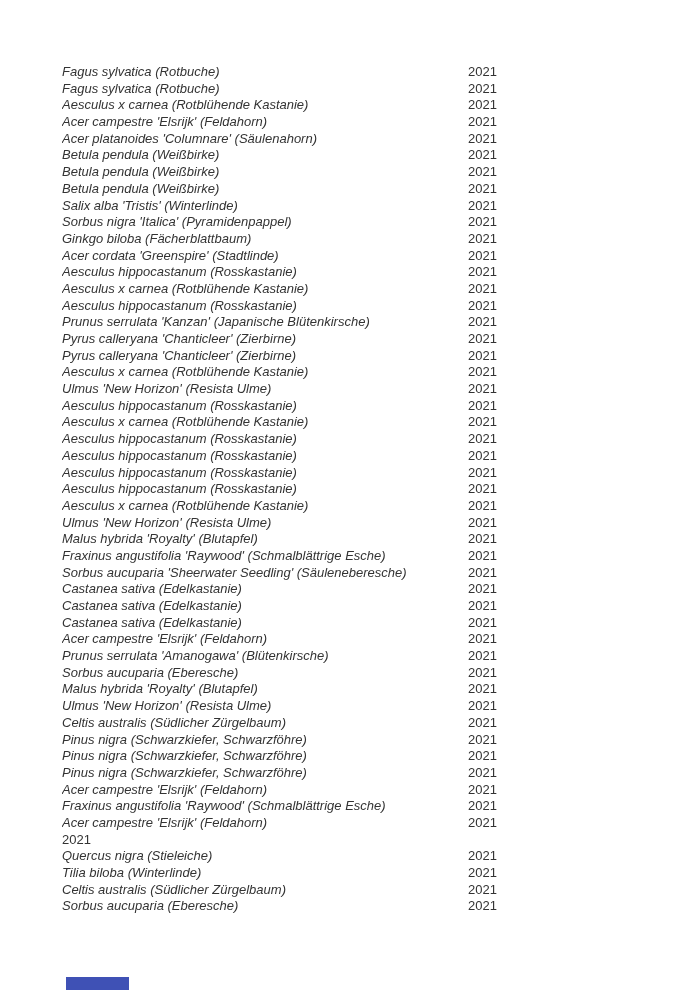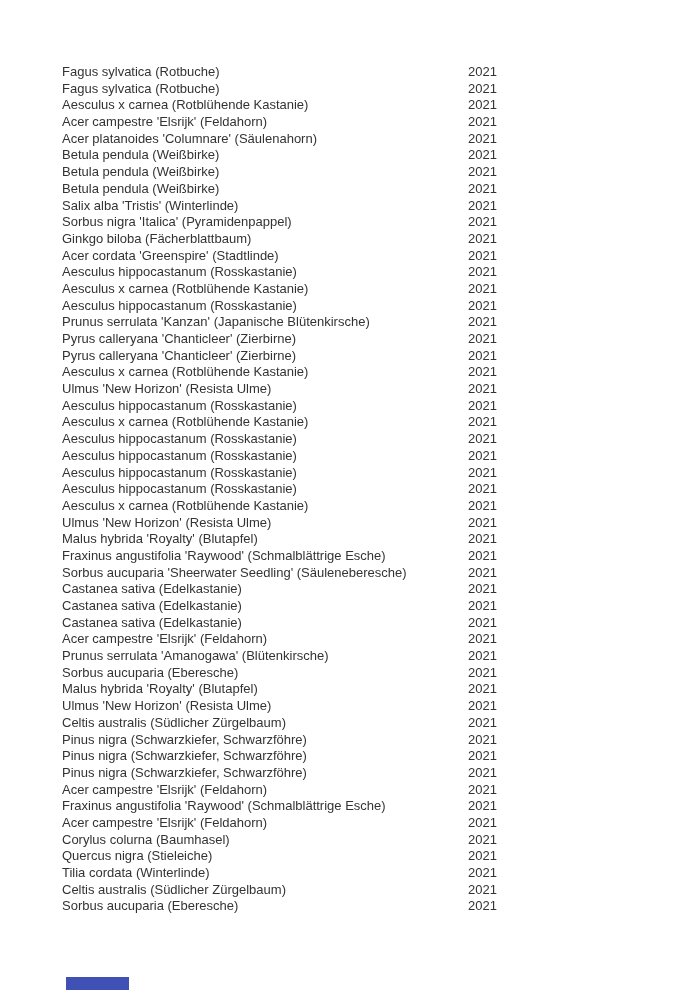--- a/index.html
+++ b/index.html
@@ -28,20 +28,21 @@
     align-items: center;
     height: 16.7px;
     line-height: 16.7px;
     font-size: 13px;
     color: #333333;
     white-space: nowrap;
   }
   .species {
     width: 406px;
     overflow: hidden;
+    font-style: italic;
   }
   .year {
     width: 60px;
   }
   .cutoff-button {
     position: absolute;
     left: 66px;
     top: 977px;
     width: 63px;
     height: 13px;
@@ -236,29 +237,28 @@
     </div>
       <div class="row" style="">
       <span class="species">Fraxinus angustifolia 'Raywood' (Schmalblättrige Esche)</span>
       <span class="year">2021</span>
     </div>
       <div class="row" style="">
       <span class="species">Acer campestre 'Elsrijk' (Feldahorn)</span>
       <span class="year">2021</span>
     </div>
       <div class="row" style="">
-      <span class="species">Corylus colurna (Baumhasel)</span>
       <span class="year">2021</span>
     </div>
       <div class="row" style="">
       <span class="species">Quercus nigra (Stieleiche)</span>
       <span class="year">2021</span>
     </div>
       <div class="row" style="">
-      <span class="species">Tilia cordata (Winterlinde)</span>
+      <span class="species">Tilia biloba (Winterlinde)</span>
       <span class="year">2021</span>
     </div>
       <div class="row" style="">
       <span class="species">Celtis australis (Südlicher Zürgelbaum)</span>
       <span class="year">2021</span>
     </div>
       <div class="row" style="">
       <span class="species">Sorbus aucuparia (Eberesche)</span>
       <span class="year">2021</span>
     </div>

